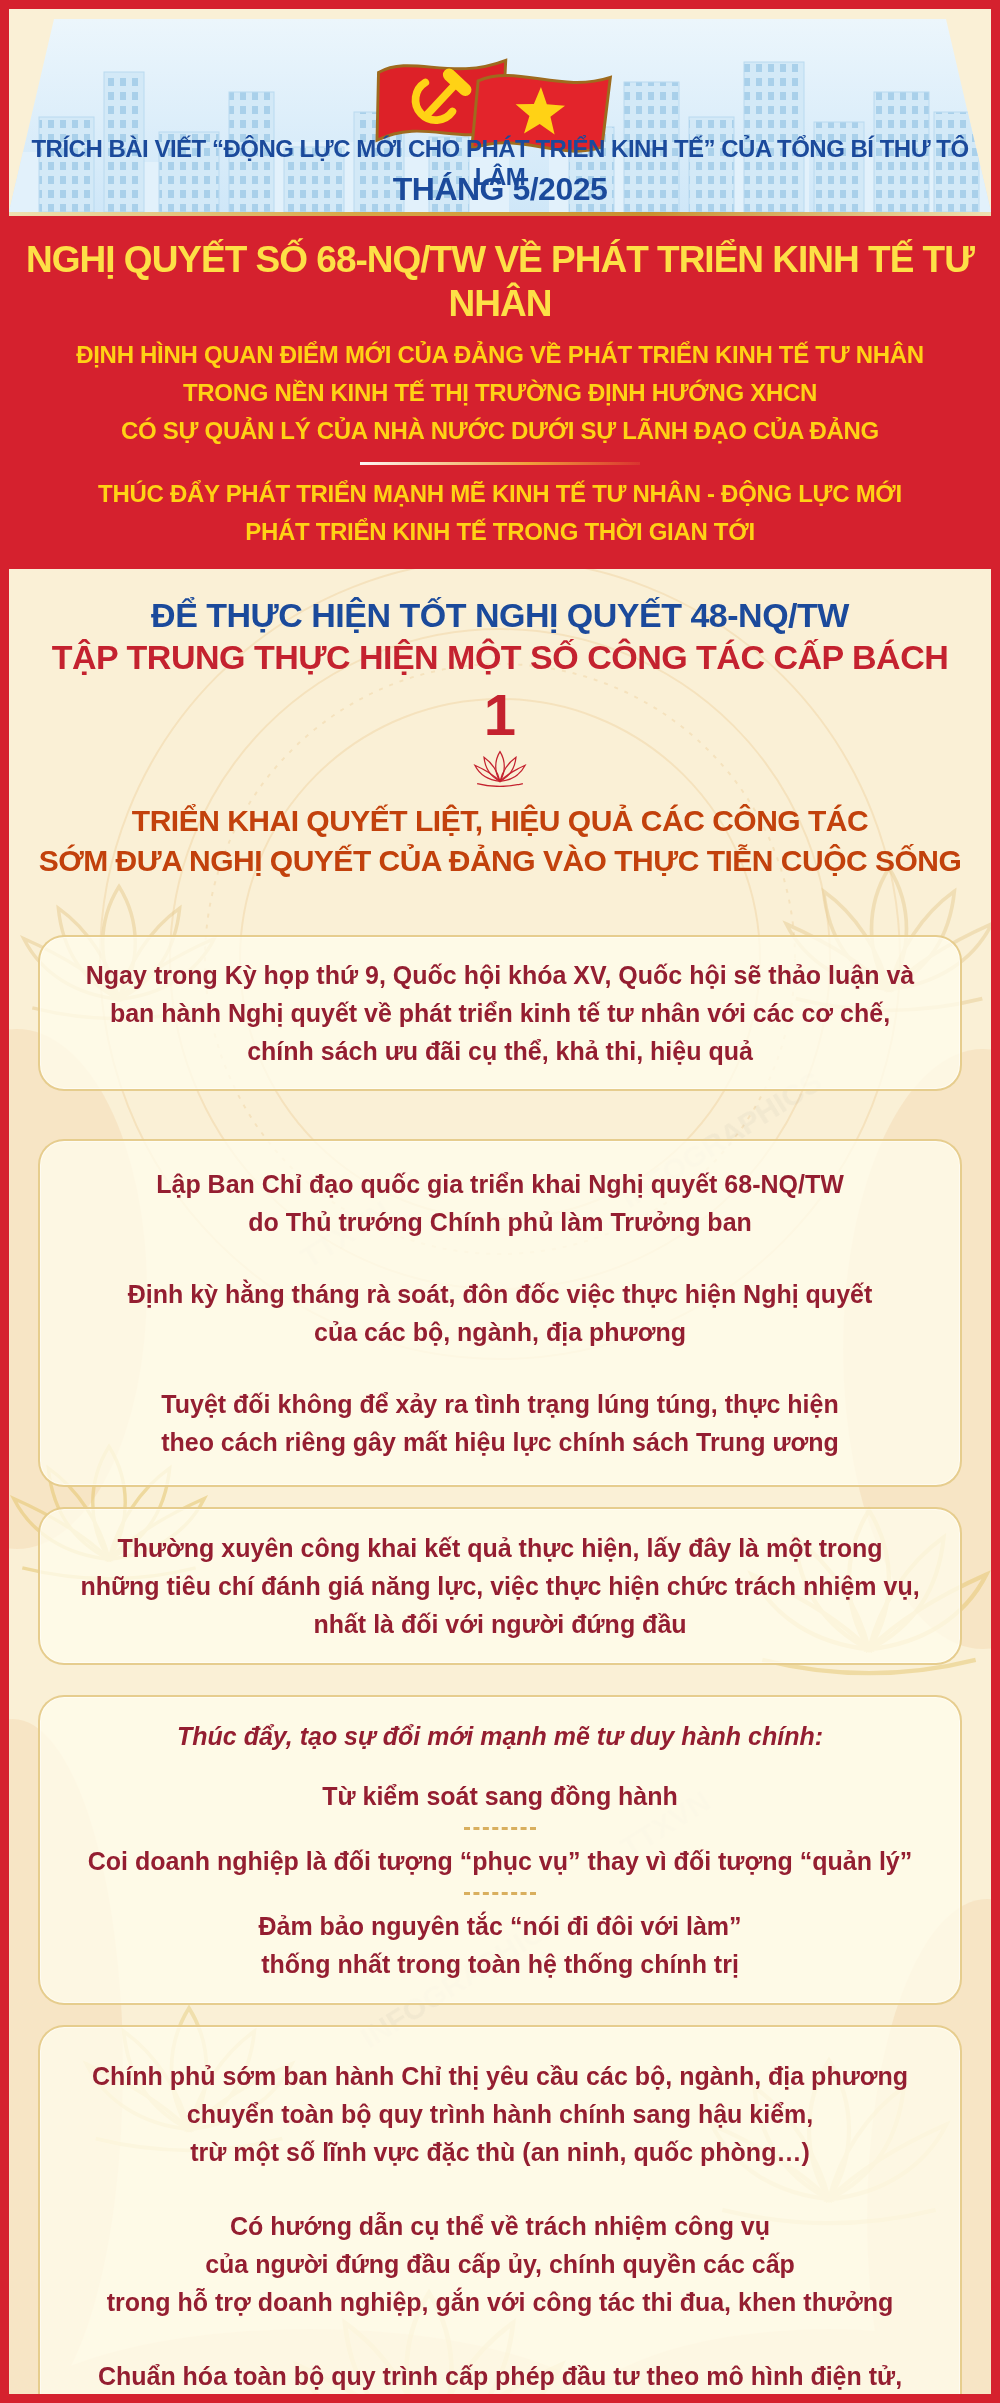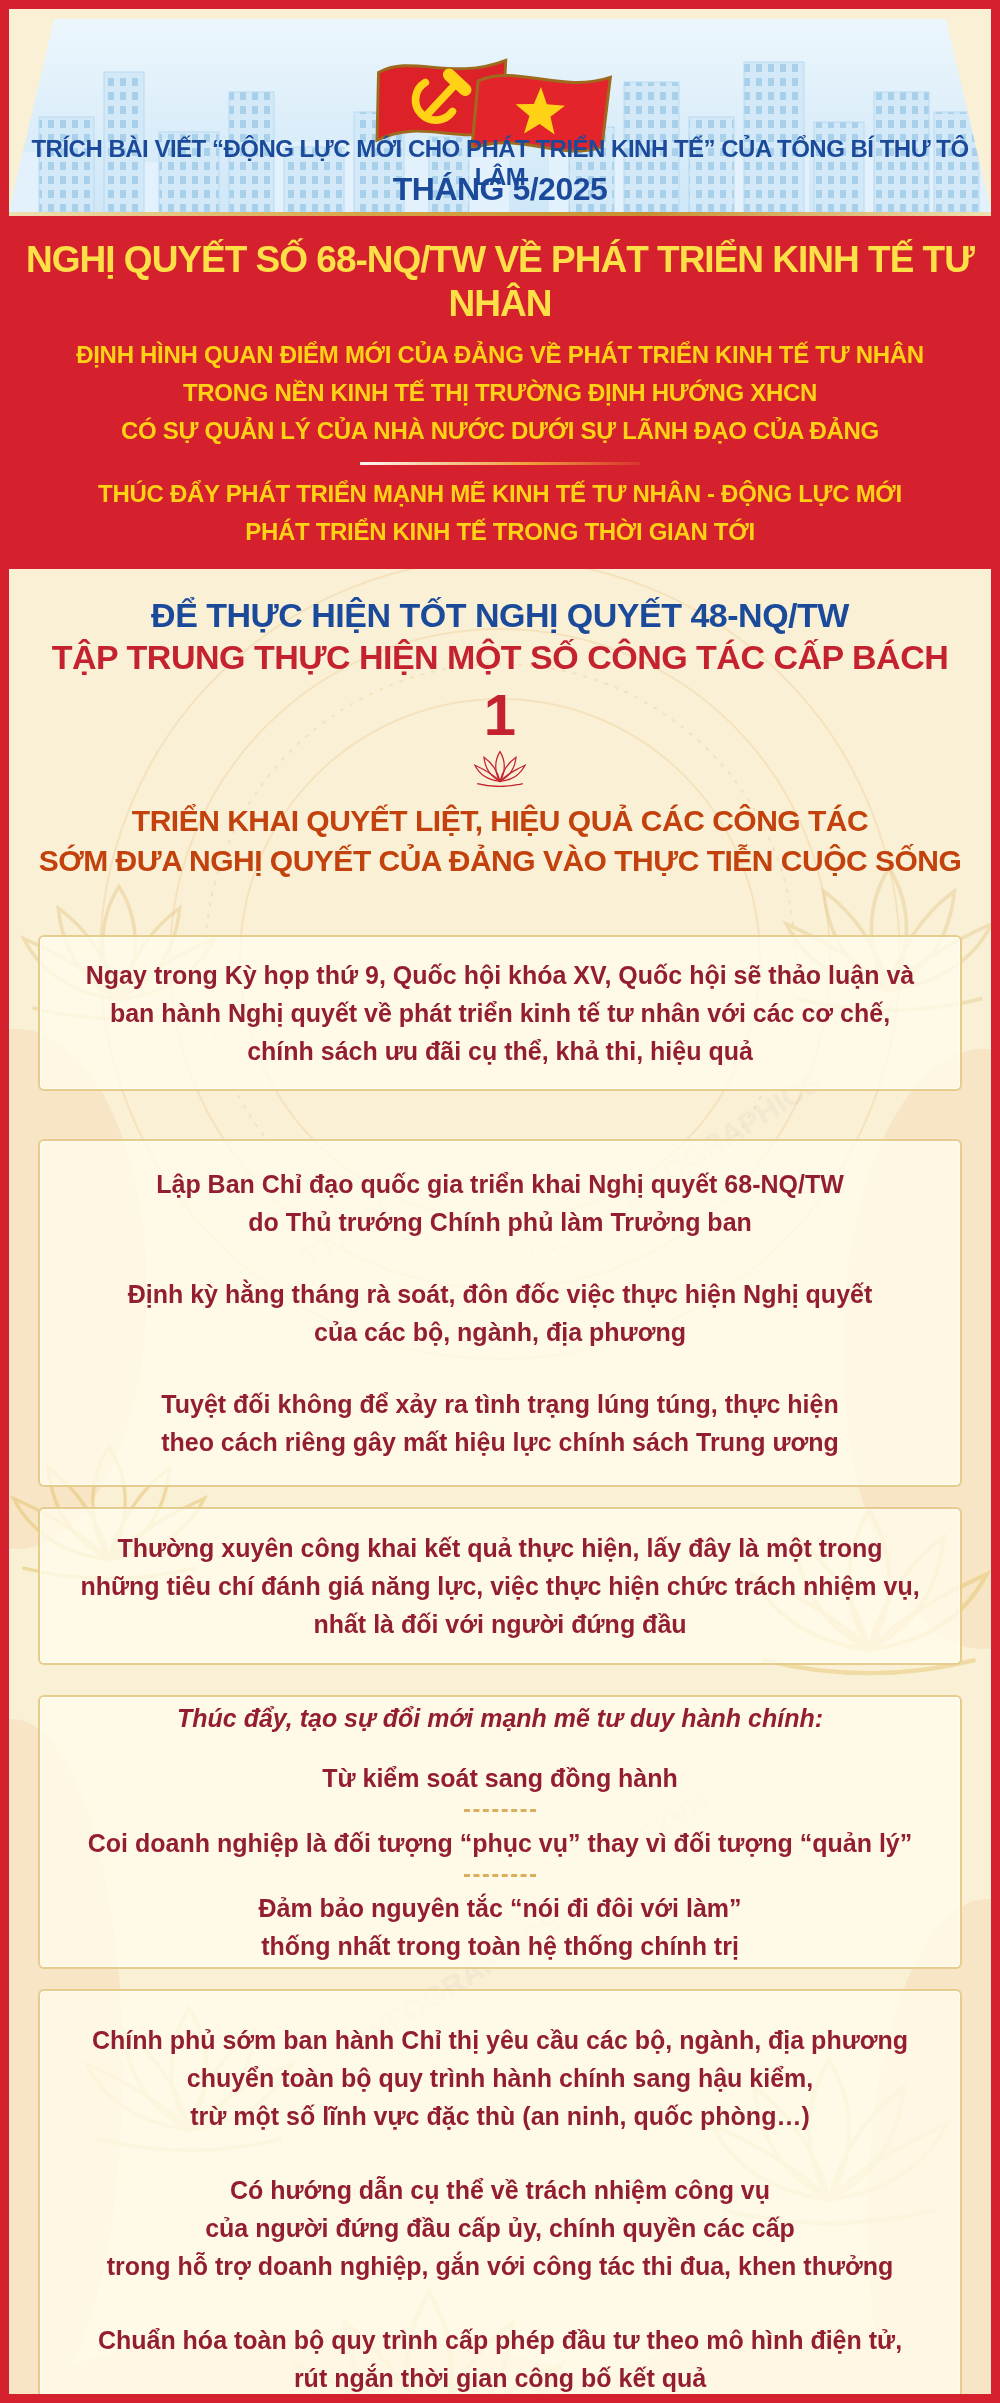--- a/index.html
+++ b/index.html
@@ -38,28 +38,28 @@
   .h-red{color:#C4222F;font-weight:bold;font-size:34px;line-height:44px;letter-spacing:-0.5px;}
   .big-number{color:#C4222F;font-weight:bold;font-size:58px;line-height:60px;margin-top:6px;}
   .lotus-red{display:block;margin:2px auto 0;color:#C4222F;}
   .h-blue2{color:#c2410c;font-weight:bold;font-size:30px;line-height:40px;margin-top:14px;letter-spacing:-0.5px;}
 
   
   .boxes{margin-top:54px;}
   .box{width:924px;margin:16px auto;box-sizing:border-box;
        background:rgba(255,252,236,.78);
        border:2px solid rgba(226,196,126,.85);
-       border-radius:6px;
+       border-radius:26px;
        color:#941E31;font-weight:bold;font-size:25px;line-height:38px;text-align:center;
        box-shadow:0 0 0 1px rgba(255,255,255,.5) inset;}
   .b1{padding:19px 22px;}
   .b2{padding:24px 22px;margin-top:48px;}
   .b2 .para + .para{margin-top:34px;}
   .b3{padding:20px 22px;margin-top:20px;}
-  .b4{padding:2px 22px;margin-top:30px;}
+  .b4{padding:20px 22px;margin-top:30px;}
   .b4-title{font-style:italic;margin-bottom:22px;}
   .mini-divider{width:72px;border-top:3px dashed #D9AF5E;margin:12px auto;}
   .b5{padding:30px 22px 28px;margin-top:20px;}
   .b5 .para + .para{margin-top:36px;}
 </style>
 </head>
 <body>
 
 <div class="poster">
   <div class="inner">

